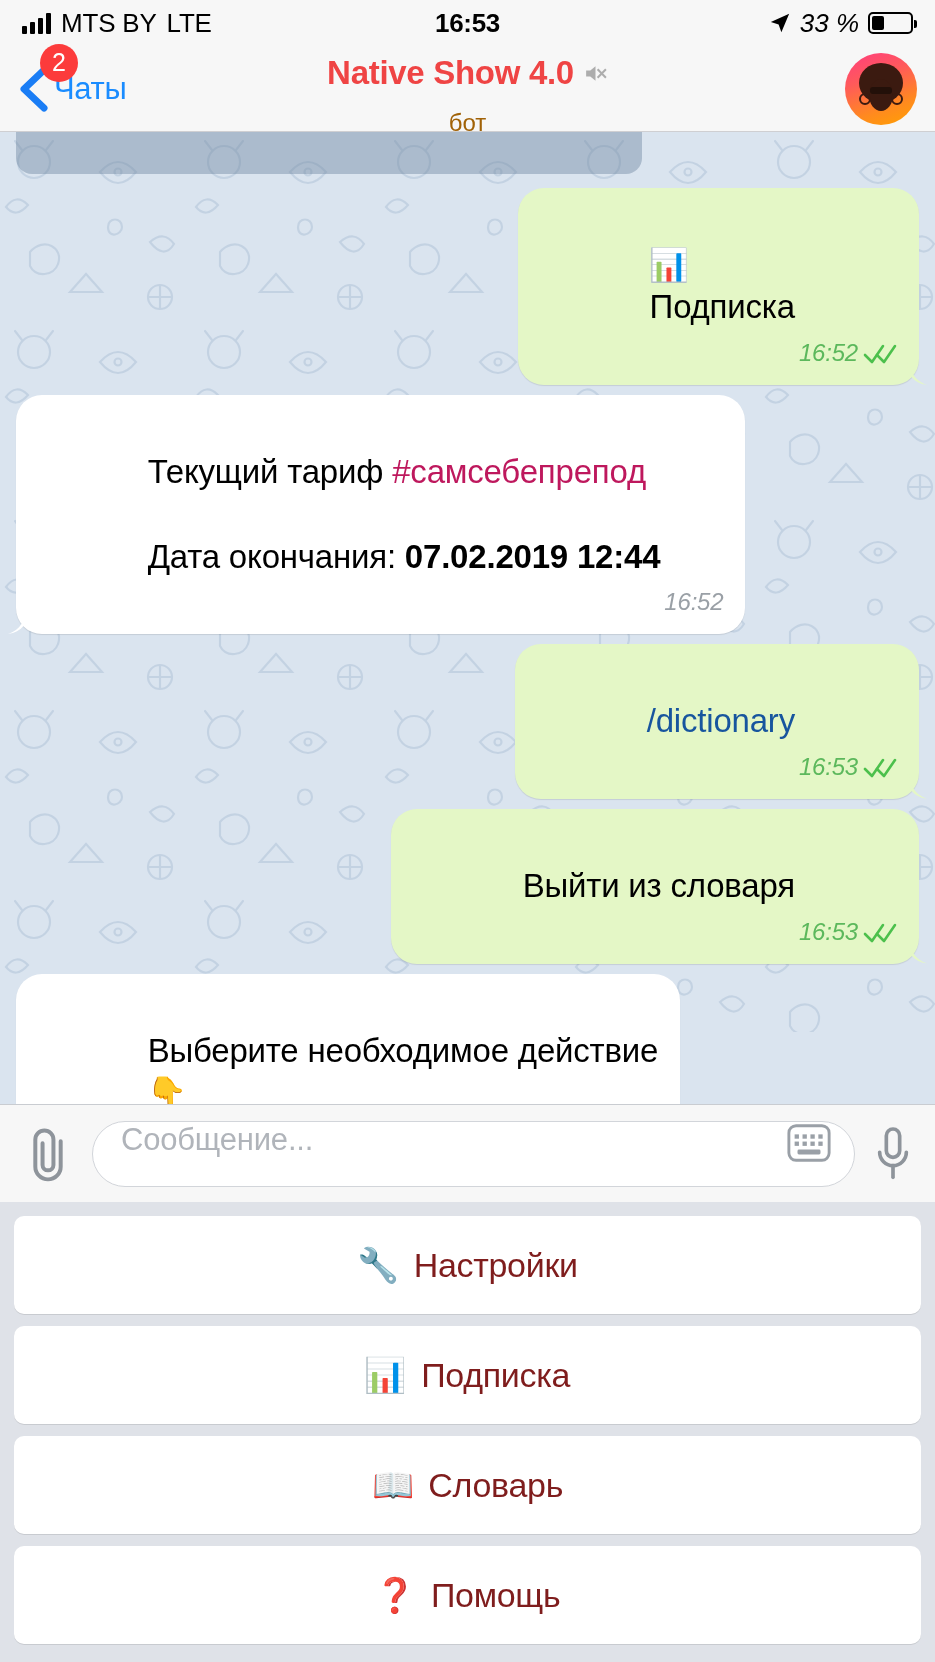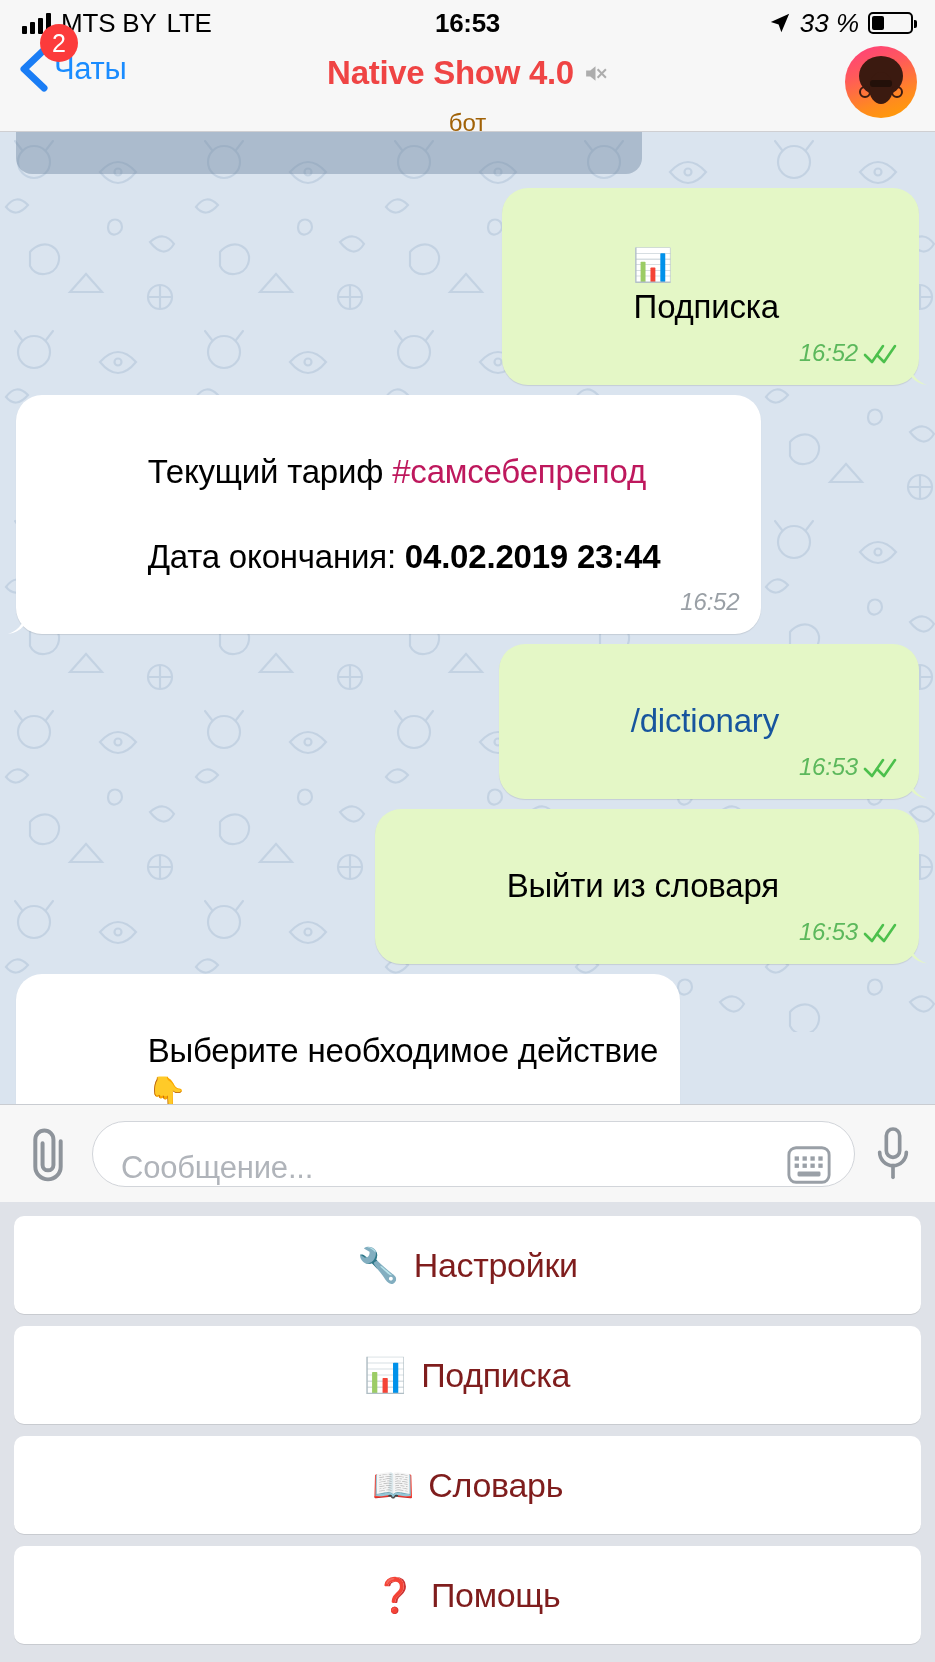--- a/index.html
+++ b/index.html
@@ -98,21 +98,21 @@
     background: #000;
     border-radius: 2px;
   }
 
   
   .nav-bar {
     height: 86px;
     background: #f7f7f7;
     border-bottom: 1px solid #cfcfd2;
     display: flex;
-    align-items: flex-start;
+    align-items: center;
     padding: 0 18px;
     flex: 0 0 auto;
     position: relative;
   }
   .back-btn {
     display: flex;
     align-items: center;
     gap: 4px;
     position: relative;
     cursor: pointer;
@@ -201,21 +201,21 @@
   .msg-row.out { justify-content: flex-end; }
   .msg-row.in  { justify-content: flex-start; }
 
   .bubble {
     position: relative;
     border-radius: 26px;
     padding: 14px 22px 14px 24px;
     max-width: 840px;
     display: flex;
     align-items: flex-end;
-    gap: 20px;
+    gap: 4px;
     box-shadow: 0 1px 1px rgba(0,0,0,.10);
   }
   .bubble.out { background: #e4f7c6; }
   .bubble.in  { background: #ffffff; }
 
   
   .bubble.out::after {
     content: "";
     position: absolute;
     right: -10px; bottom: 0;
@@ -297,21 +297,21 @@
     gap: 18px;
   }
   .clip-btn { width: 52px; height: 58px; cursor: pointer; flex: 0 0 auto; }
   .input-field {
     flex: 1 1 auto;
     height: 66px;
     background: #fff;
     border: 1.5px solid #d2d5da;
     border-radius: 33px;
     display: flex;
-    align-items: flex-end;
+    align-items: flex-start;
     padding: 0 22px 0 28px;
     cursor: text;
   }
   .placeholder {
     font-size: 31px;
     color: #b0b4ba;
     letter-spacing: -0.2px;
     flex: 1 1 auto;
   }
   .kb-icon { width: 46px; height: 42px; cursor: pointer; flex: 0 0 auto; }
@@ -449,21 +449,21 @@
               <polyline points="14,13 21,20 32,4" fill="none" stroke="#4cc04c" stroke-width="2.6" stroke-linecap="round" stroke-linejoin="round"></polyline>
             </svg>
           </div>
         </div>
       </div>
 
       <div class="msg-row in">
         <div class="bubble in">
           <div class="btext">
             <span>Текущий тариф </span><span class="hash">#самсебепрепод</span><br>
-            <span>Дата окончания: </span><span class="bold">04.02.2019 23:44</span>
+            <span>Дата окончания: </span><span class="bold">07.02.2019 12:44</span>
           </div>
           <div class="meta">
             <span class="time">16:52</span>
           </div>
         </div>
       </div>
 
       <div class="msg-row out">
         <div class="bubble out">
           <div class="btext">

